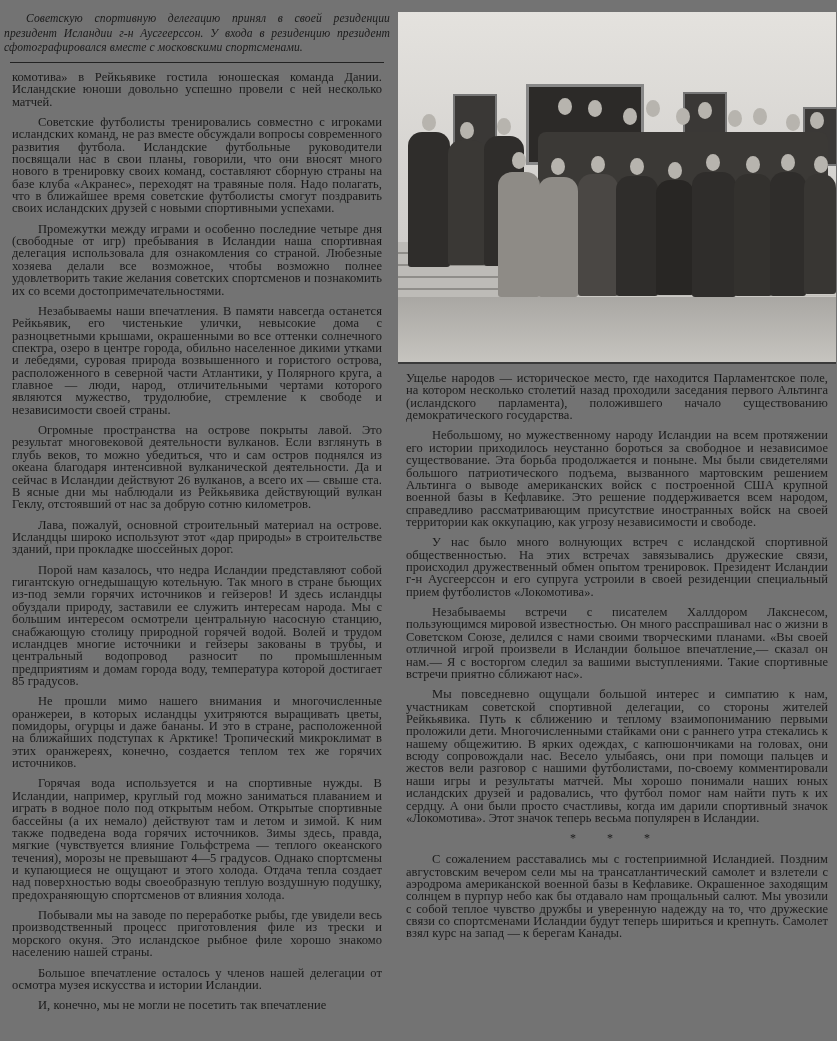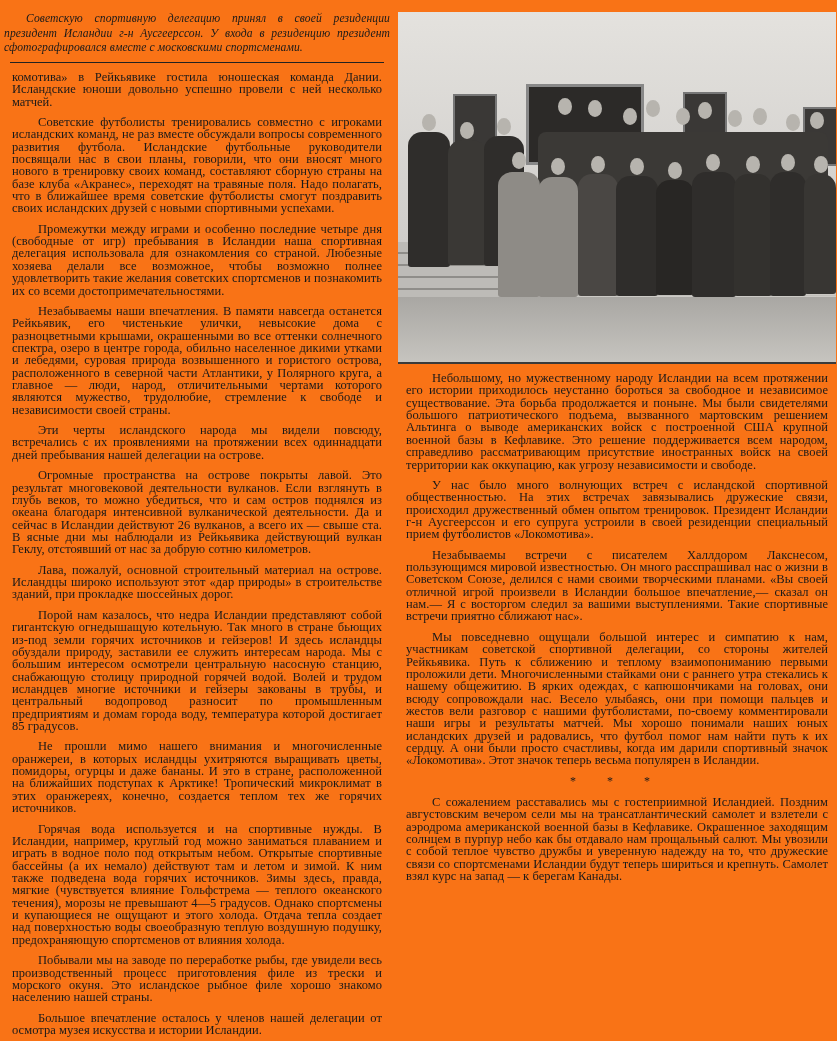--- a/index.html
+++ b/index.html
@@ -11,21 +11,21 @@
     width: 837px;
     height: 1041px;
     position: relative;
     overflow: hidden;
     font-family: "DejaVu Serif", "Liberation Serif", serif;
     color: #1a1a1a;
   }
   .page {
     position: absolute;
     inset: 0;
-    background: #f97316;
+    background: #737373;
   }
   .col-left {
     position: absolute;
     left: 4px;
     top: 12px;
     width: 386px;
   }
   .col-right {
     position: absolute;
     left: 398px;
@@ -119,21 +119,20 @@
 <div class="page">
 
   <div class="col-left">
     <p class="caption"><span class="indent"></span><span>Советскую спортивную делегацию принял в своей резиденции президент Исландии г-н Аусгеерссон. У входа в резиденцию президент сфотографировался вместе с московскими спортсменами.</span></p>
     <div class="sep"></div>
     <div class="body-text">
       <p class="noindent">комотива» в Рейкьявике гостила юношеская команда Дании. Исландские юноши довольно успешно провели с ней несколько матчей.</p>
       <p>Советские футболисты тренировались совместно с игроками исландских команд, не раз вместе обсуждали вопросы современного развития футбола. Исландские футбольные руководители посвящали нас в свои планы, говорили, что они вносят много нового в тренировку своих команд, составляют сборную страны на базе клуба «Акранес», переходят на травяные поля. Надо полагать, что в ближайшее время советские футболисты смогут поздравить своих исландских друзей с новыми спортивными успехами.</p>
       <p>Промежутки между играми и особенно последние четыре дня (свободные от игр) пребывания в Исландии наша спортивная делегация использовала для ознакомления со страной. Любезные хозяева делали все возможное, чтобы возможно полнее удовлетворить такие желания советских спортсменов и познакомить их со всеми достопримечательностями.</p>
       <p>Незабываемы наши впечатления. В памяти навсегда останется Рейкьявик, его чистенькие улички, невысокие дома с разноцветными крышами, окрашенными во все оттенки солнечного спектра, озеро в центре города, обильно населенное дикими утками и лебедями, суровая природа возвышенного и гористого острова, расположенного в северной части Атлантики, у Полярного круга, а главное — люди, народ, отличительными чертами которого являются мужество, трудолюбие, стремление к свободе и независимости своей страны.</p>
-      <p>Эти черты исландского народа мы видели повсюду, встречались с их проявлениями на протяжении всех одиннадцати дней пребывания нашей делегации на острове.</p>
       <p>Огромные пространства на острове покрыты лавой. Это результат многовековой деятельности вулканов. Если взглянуть в глубь веков, то можно убедиться, что и сам остров поднялся из океана благодаря интенсивной вулканической деятельности. Да и сейчас в Исландии действуют 26 вулканов, а всего их — свыше ста. В ясные дни мы наблюдали из Рейкьявика действующий вулкан Геклу, отстоявший от нас за добрую сотню километров.</p>
       <p>Лава, пожалуй, основной строительный материал на острове. Исландцы широко используют этот «дар природы» в строительстве зданий, при прокладке шоссейных дорог.</p>
       <p>Порой нам казалось, что недра Исландии представляют собой гигантскую огнедышащую котельную. Так много в стране бьющих из-под земли горячих источников и гейзеров! И здесь исландцы обуздали природу, заставили ее служить интересам народа. Мы с большим интересом осмотрели центральную насосную станцию, снабжающую столицу природной горячей водой. Волей и трудом исландцев многие источники и гейзеры закованы в трубы, и центральный водопровод разносит по промышленным предприятиям и домам города воду, температура которой достигает 85 градусов.</p>
       <p>Не прошли мимо нашего внимания и многочисленные оранжереи, в которых исландцы ухитряются выращивать цветы, помидоры, огурцы и даже бананы. И это в стране, расположенной на ближайших подступах к Арктике! Тропический микроклимат в этих оранжереях, конечно, создается теплом тех же горячих источников.</p>
       <p>Горячая вода используется и на спортивные нужды. В Исландии, например, круглый год можно заниматься плаванием и играть в водное поло под открытым небом. Открытые спортивные бассейны (а их немало) действуют там и летом и зимой. К ним также подведена вода горячих источников. Зимы здесь, правда, мягкие (чувствуется влияние Гольфстрема — теплого океанского течения), морозы не превышают 4—5 градусов. Однако спортсмены и купающиеся не ощущают и этого холода. Отдача тепла создает над поверхностью воды своеобразную теплую воздушную подушку, предохраняющую спортсменов от влияния холода.</p>
       <p>Побывали мы на заводе по переработке рыбы, где увидели весь производственный процесс приготовления филе из трески и морского окуня. Это исландское рыбное филе хорошо знакомо населению нашей страны.</p>
       <p>Большое впечатление осталось у членов нашей делегации от осмотра музея искусства и истории Исландии.</p>
       <p>И, конечно, мы не могли не посетить так впечатление</p>
     </div>
   </div>
@@ -182,20 +181,21 @@
         <div class="person" style="left:336px;top:72px;width:38px;height:122px;background:#33312e;"></div>
         <div class="head" style="left:348px;top:54px;"></div>
         <div class="person" style="left:372px;top:70px;width:36px;height:124px;"></div>
         <div class="head" style="left:383px;top:52px;"></div>
         <div class="person" style="left:406px;top:72px;width:32px;height:120px;background:#383633;"></div>
         <div class="head" style="left:416px;top:54px;"></div>
       </div>
     </div>
 
     <div class="body-text right-text">
+      <p class="noindent">Ущелье народов — историческое место, где находится Парламентское поле, на котором несколько столетий назад проходили заседания первого Альтинга (исландского парламента), положившего начало существованию демократического государства.</p>
       <p>Небольшому, но мужественному народу Исландии на всем протяжении его истории приходилось неустанно бороться за свободное и независимое существование. Эта борьба продолжается и поныне. Мы были свидетелями большого патриотического подъема, вызванного мартовским решением Альтинга о выводе американских войск с построенной США крупной военной базы в Кефлавике. Это решение поддерживается всем народом, справедливо рассматривающим присутствие иностранных войск на своей территории как оккупацию, как угрозу независимости и свободе.</p>
       <p>У нас было много волнующих встреч с исландской спортивной общественностью. На этих встречах завязывались дружеские связи, происходил дружественный обмен опытом тренировок. Президент Исландии г-н Аусгеерссон и его супруга устроили в своей резиденции специальный прием футболистов «Локомотива».</p>
       <p>Незабываемы встречи с писателем Халлдором Лакснесом, пользующимся мировой известностью. Он много расспрашивал нас о жизни в Советском Союзе, делился с нами своими творческими планами. «Вы своей отличной игрой произвели в Исландии большое впечатление,— сказал он нам.— Я с восторгом следил за вашими выступлениями. Такие спортивные встречи приятно сближают нас».</p>
       <p>Мы повседневно ощущали большой интерес и симпатию к нам, участникам советской спортивной делегации, со стороны жителей Рейкьявика. Путь к сближению и теплому взаимопониманию первыми проложили дети. Многочисленными стайками они с раннего утра стекались к нашему общежитию. В ярких одеждах, с капюшончиками на головах, они всюду сопровождали нас. Весело улыбаясь, они при помощи пальцев и жестов вели разговор с нашими футболистами, по-своему комментировали наши игры и результаты матчей. Мы хорошо понимали наших юных исландских друзей и радовались, что футбол помог нам найти путь к их сердцу. А они были просто счастливы, когда им дарили спортивный значок «Локомотива». Этот значок теперь весьма популярен в Исландии.</p>
       <div class="stars">* * *</div>
       <p>С сожалением расставались мы с гостеприимной Исландией. Поздним августовским вечером сели мы на трансатлантический самолет и взлетели с аэродрома американской военной базы в Кефлавике. Окрашенное заходящим солнцем в пурпур небо как бы отдавало нам прощальный салют. Мы увозили с собой теплое чувство дружбы и уверенную надежду на то, что дружеские связи со спортсменами Исландии будут теперь шириться и крепнуть. Самолет взял курс на запад — к берегам Канады.</p>
     </div>
   </div>
 
 </div>

